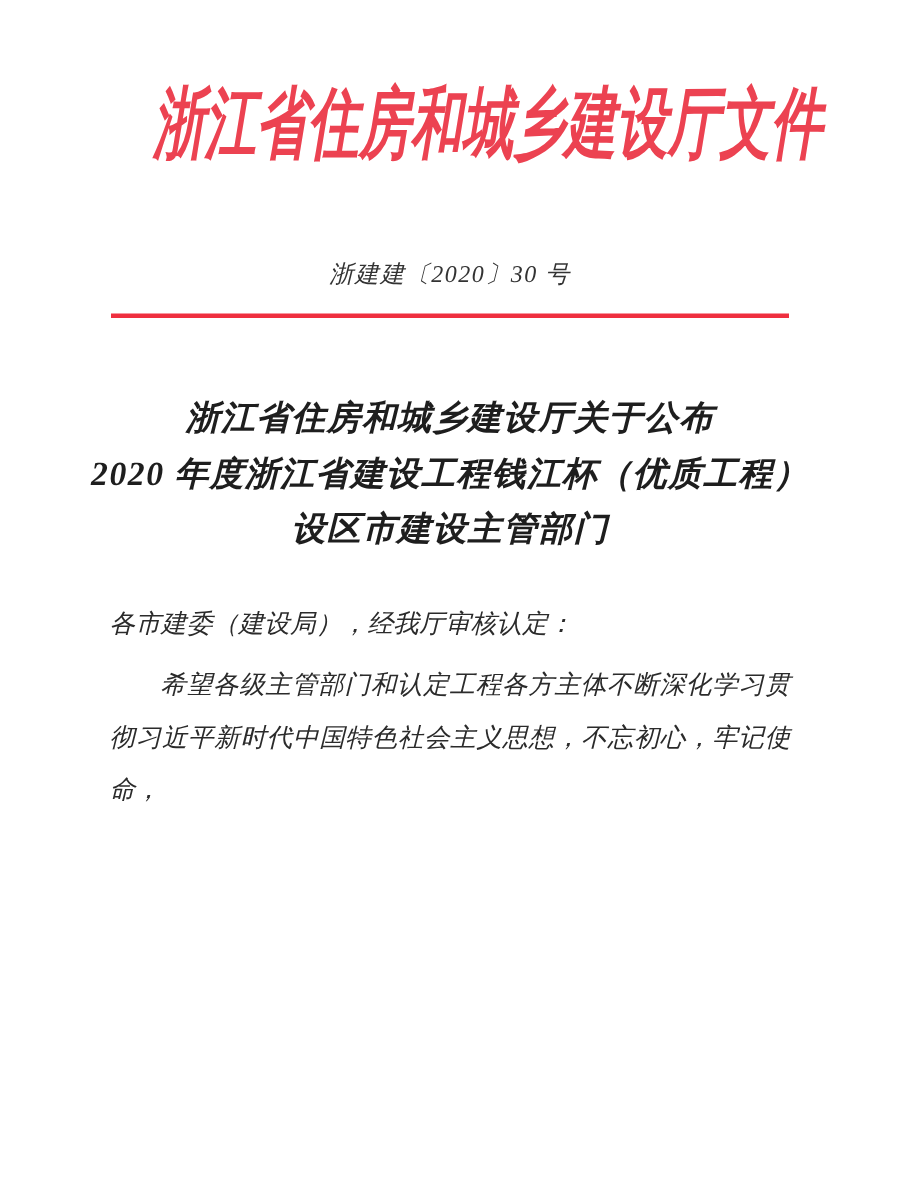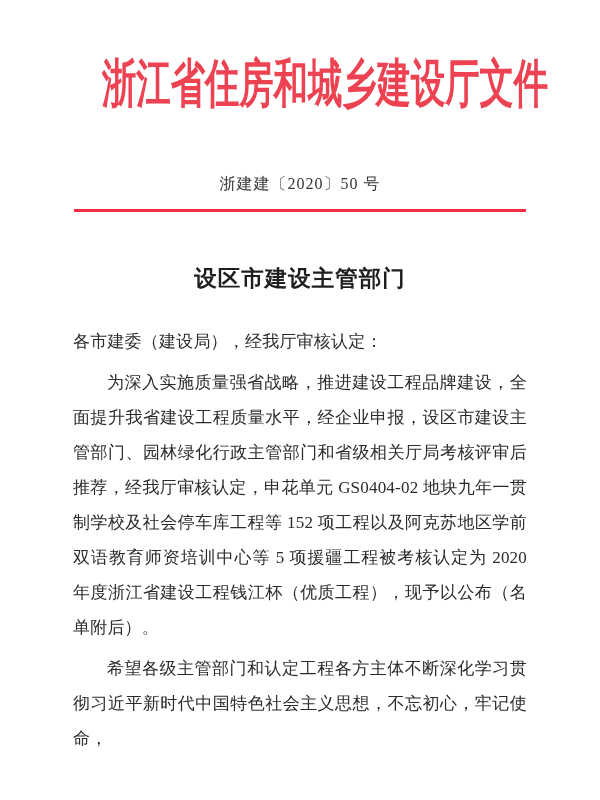--- a/index.html
+++ b/index.html
@@ -6,20 +6,21 @@
   html, body { background: #ffffff; }
   .page {
     position: relative;
     width: 600px;
     height: 800px;
     margin: 0 auto;
     background: #ffffff;
     overflow: hidden;
     font-family: "Liberation Serif", "DejaVu Serif", serif;
     color: #2e2e2e;
+    font-style: italic;
   }
   .letterhead {
     margin-top: 50px;
     text-align: center;
     white-space: nowrap;
     font-size: 52px;
     font-weight: bold;
     line-height: 1.3;
     transform: scaleX(0.66);
     transform-origin: 50% 50%;
@@ -64,27 +65,28 @@
     text-indent: 0;
   }
 </style>
 </head>
 <body>
 
 <div class="page">
 
   <div class="letterhead" style="color: rgb(236, 66, 81);">浙江省住房和城乡建设厅文件</div>
 
-  <div class="doc-number">浙建建〔2020〕50 号</div>
+  <div class="doc-number">浙建建〔2020〕30 号</div>
 
   <div class="red-line" style="background: rgb(239, 47, 63);"></div>
 
   <div class="notice-title">
+    <div>浙江省住房和城乡建设厅关于公布</div>
+    <div>2020 年度浙江省建设工程钱江杯（优质工程）</div>
     <div>设区市建设主管部门</div>
   </div>
 
   <div class="body-block">
     <p class="salutation">各市建委（建设局），经我厅审核认定：</p>
-    <p class="para">为深入实施质量强省战略，推进建设工程品牌建设，全面提升我省建设工程质量水平，经企业申报，设区市建设主管部门、园林绿化行政主管部门和省级相关厅局考核评审后推荐，经我厅审核认定，申花单元 GS0404-02 地块九年一贯制学校及社会停车库工程等 152 项工程以及阿克苏地区学前双语教育师资培训中心等 5 项援疆工程被考核认定为 2020 年度浙江省建设工程钱江杯（优质工程），现予以公布（名单附后）。</p>
     <p class="para">希望各级主管部门和认定工程各方主体不断深化学习贯彻习近平新时代中国特色社会主义思想，不忘初心，牢记使命，</p>
   </div>
 
 </div>
 
 </body></html>

